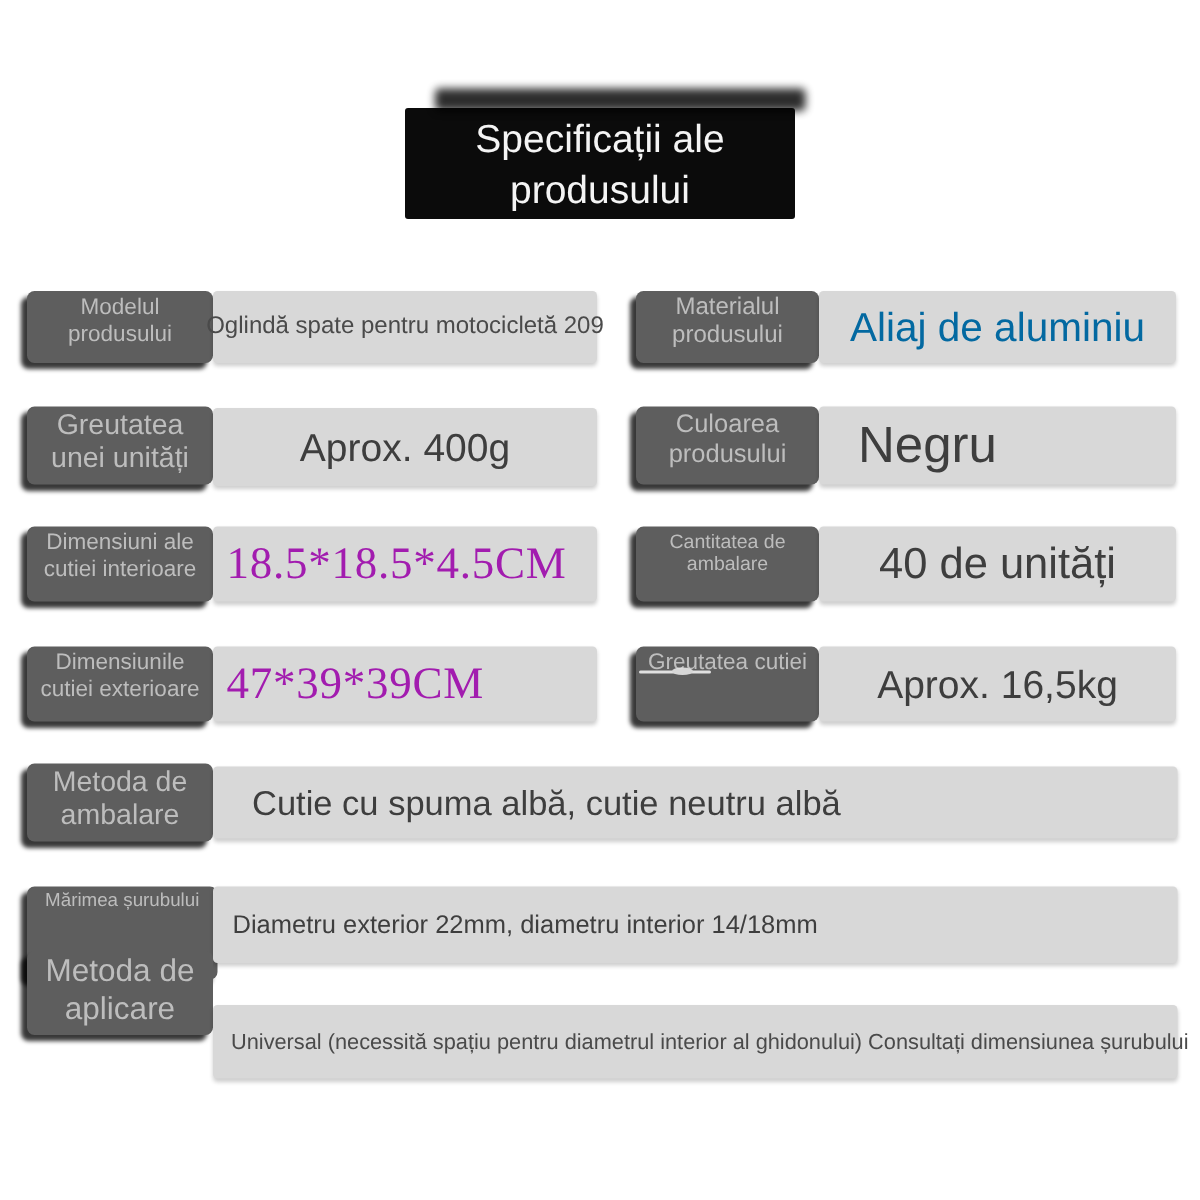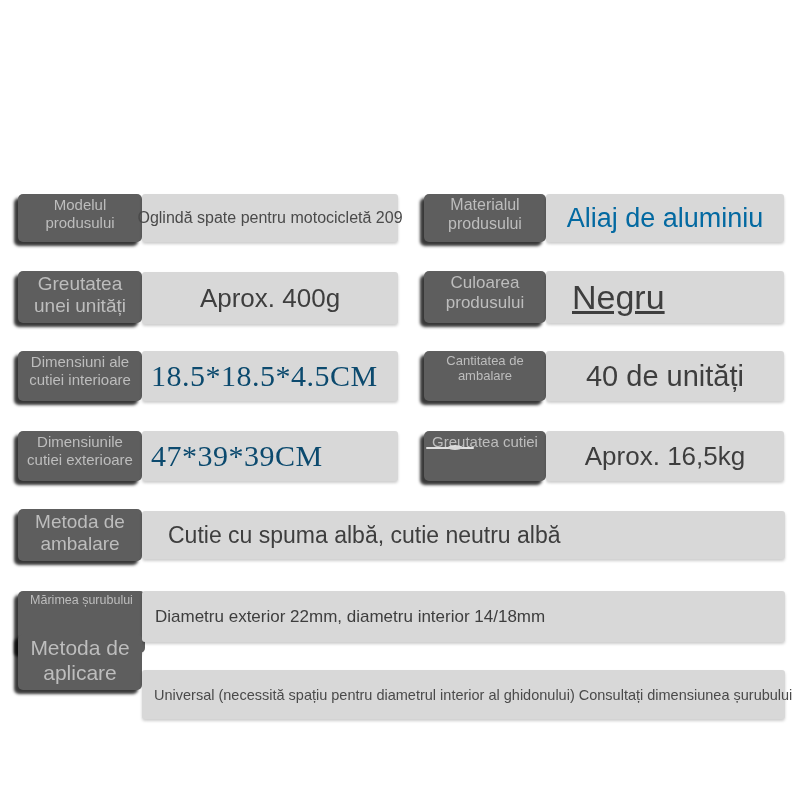--- a/index.html
+++ b/index.html
@@ -28,32 +28,32 @@
     display:flex;align-items:flex-start;justify-content:center;
     text-align:center;line-height:1.18;padding:2px 4px;box-sizing:border-box;
   }
   .val{
     position:absolute;background:#d8d8d8;color:#3e3e3e;border-radius:3px;
     box-shadow:0 2px 3px rgba(0,0,0,.2);
     display:flex;align-items:center;justify-content:center;
     box-sizing:border-box;white-space:nowrap;
   }
   .val.left{justify-content:flex-start;}
-  .serif{font-family:"Liberation Serif", serif;color:#0c4a6e;letter-spacing:.5px;}
+  .serif{font-family:"Liberation Serif", serif;color:#a21caf;letter-spacing:.5px;}
 
   
   #lab-model      {left:18px; top:194px;width:124px;height:48px;font-size:15px;}
   #val-model      {left:142px;top:194px;width:256px;height:48px;font-size:16px;color:#4a4a4a;}
   #lab-material   {left:424px;top:194px;width:122px;height:48px;font-size:16px;}
   #val-material   {left:546px;top:194px;width:238px;height:48px;font-size:27px;color:#0369a1;}
 
   #lab-unit-weight{left:18px; top:271px;width:124px;height:52px;font-size:19px;}
   #val-unit-weight{left:142px;top:272px;width:256px;height:52px;font-size:26px;}
   #lab-color      {left:424px;top:271px;width:122px;height:52px;font-size:17px;}
-  #val-color      {left:546px;top:271px;width:238px;height:52px;font-size:34px;padding-left:26px;text-decoration:underline;}
+  #val-color      {left:546px;top:271px;width:238px;height:52px;font-size:34px;padding-left:26px;}
 
   #lab-inner-dim  {left:18px; top:351px;width:124px;height:50px;font-size:15px;}
   #val-inner-dim  {left:142px;top:351px;width:256px;height:50px;font-size:30px;padding-left:9px;}
   #lab-pack-qty   {left:424px;top:351px;width:122px;height:50px;font-size:13px;}
   #val-pack-qty   {left:546px;top:351px;width:238px;height:50px;font-size:29px;}
 
   #lab-outer-dim  {left:18px; top:431px;width:124px;height:50px;font-size:15px;}
   #val-outer-dim  {left:142px;top:431px;width:256px;height:50px;font-size:30px;padding-left:9px;}
   #lab-box-weight {left:424px;top:431px;width:122px;height:50px;font-size:15px;}
   #val-box-weight {left:546px;top:431px;width:238px;height:50px;font-size:26px;}
@@ -75,20 +75,24 @@
   .scribble::after{
     content:"";position:absolute;left:22px;top:-2px;width:14px;height:5px;
     background:#e2e2e2;border-radius:50%;
   }
 </style>
 </head>
 <body>
 
 <div class="page">
 
+  <div class="banner">
+    <div class="banner-shadow"></div>
+    <div class="banner-text">Specificații ale produsului</div>
+  </div>
 
   <div class="lbl" id="lab-model">
     <span>Modelul produsului</span>
   </div>
   <div class="val" id="val-model">Oglindă spate pentru motocicletă 209</div>
 
   <div class="lbl" id="lab-material">
     <span>Materialul produsului</span>
   </div>
   <div class="val" id="val-material">Aliaj de aluminiu</div>

